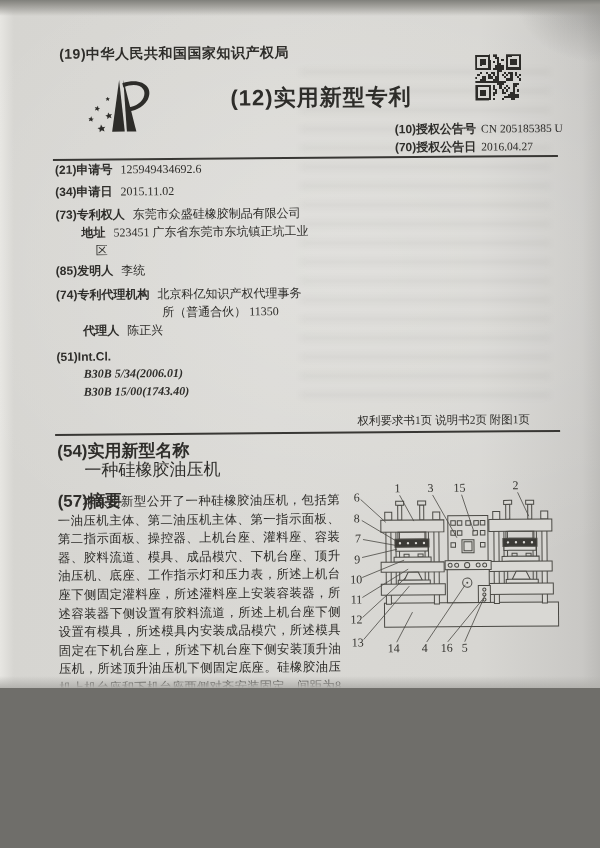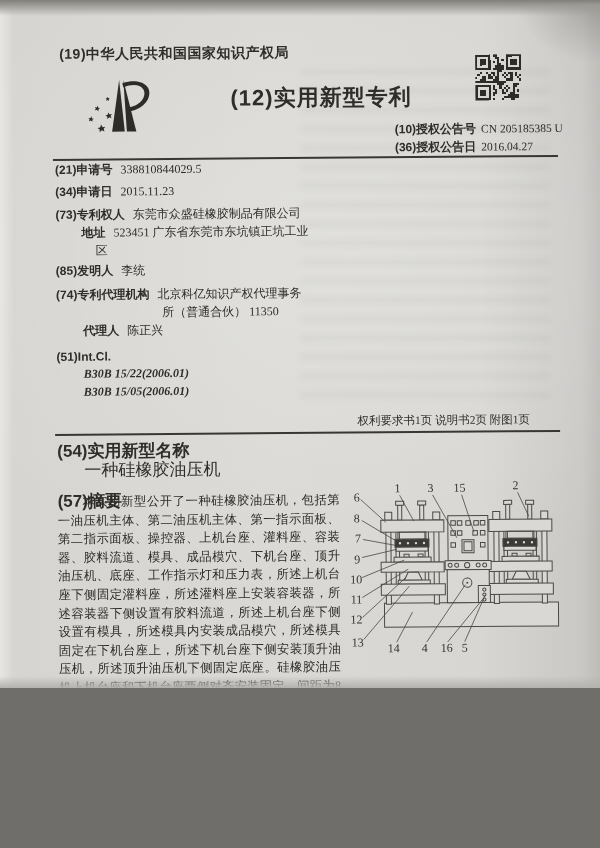--- a/index.html
+++ b/index.html
@@ -207,30 +207,30 @@
           <rect x="12" y="20" width="1" height="1"></rect>
           <rect x="16" y="20" width="1" height="1"></rect>
           <rect x="17" y="20" width="1" height="1"></rect>
         </g>
     </svg>
 
     <div class="abs pub-line" style="top:122px;">
       <span class="lbl">(10)授权公告号</span><span class="val">CN 205185385 U</span>
     </div>
     <div class="abs pub-line" style="top:140px;">
-      <span class="lbl">(36)授权公告日</span><span class="val">2016.04.27</span>
+      <span class="lbl">(70)授权公告日</span><span class="val">2016.04.27</span>
     </div>
 
     <div class="rule" style="left:55px;top:157px;width:505px;height:2px;"></div>
 
     <div class="abs row" style="left:57px;top:160px;">
-      <span class="lbl">(21)申请号</span><span class="val">338810844029.5</span>
+      <span class="lbl">(21)申请号</span><span class="val">125949434692.6</span>
     </div>
     <div class="abs row" style="left:57px;top:182px;">
-      <span class="lbl">(34)申请日</span><span class="val">2015.11.23</span>
+      <span class="lbl">(34)申请日</span><span class="val">2015.11.02</span>
     </div>
     <div class="abs row" style="left:57px;top:205px;">
       <span class="lbl">(73)专利权人</span><span class="val">东莞市众盛硅橡胶制品有限公司</span>
     </div>
     <div class="abs row" style="left:83px;top:223px;">
       <span class="lbl">地址</span><span class="val">523451 广东省东莞市东坑镇正坑工业</span>
     </div>
     <div class="abs row val" style="left:97px;top:241px;">区</div>
     <div class="abs row" style="left:57px;top:261px;">
       <span class="lbl">(85)发明人</span><span class="val">李统</span>
@@ -238,22 +238,22 @@
     <div class="abs row" style="left:57px;top:285px;">
       <span class="lbl">(74)专利代理机构</span><span class="val">北京科亿知识产权代理事务</span>
     </div>
     <div class="abs row val" style="left:163px;top:303px;">所（普通合伙） 11350</div>
     <div class="abs row" style="left:84px;top:321px;">
       <span class="lbl">代理人</span><span class="val">陈正兴</span>
     </div>
     <div class="abs row" style="left:57px;top:348px;">
       <span class="lbl">(51)Int.Cl.</span>
     </div>
-    <div class="abs row iclass" style="left:84px;top:365px;">B30B 15/22(2006.01)</div>
-    <div class="abs row iclass" style="left:84px;top:383px;">B30B 15/05(2006.01)</div>
+    <div class="abs row iclass" style="left:84px;top:365px;">B30B 5/34(2006.01)</div>
+    <div class="abs row iclass" style="left:84px;top:383px;">B30B 15/00(1743.40)</div>
 
     <div class="abs pages-line val">权利要求书1页  说明书2页  附图1页</div>
     <div class="rule" style="left:55px;top:432px;width:505px;height:1.6px;"></div>
 
     <div class="abs sec-label lbl" style="left:57px;top:438px;">(54)实用新型名称</div>
     <div class="abs val" style="left:84px;top:457px;font-size:17px;">一种硅橡胶油压机</div>
     <div class="abs sec-label lbl" style="left:57px;top:488px;">(57)摘要</div>
     <div class="abs abstract">本实用新型公开了一种硅橡胶油压机，包括第一油压机主体、第二油压机主体、第一指示面板、第二指示面板、操控器、上机台座、灌料座、容装器、胶料流道、模具、成品模穴、下机台座、顶升油压机、底座、工作指示灯和压力表，所述上机台座下侧固定灌料座，所述灌料座上安装容装器，所述容装器下侧设置有胶料流道，所述上机台座下侧设置有模具，所述模具内安装成品模穴，所述模具固定在下机台座上，所述下机台座下侧安装顶升油压机，所述顶升油压机下侧固定底座。硅橡胶油压机上机台座和下机台座两侧对齐安装固定，间距为80-100cm，并利用电热管加热至120℃-180℃，硅橡胶油压机结构简单，操作简单，运作平稳且效率高，能够实现大量生产。</div>
 
     <svg class="abs" style="left:333px;top:477px;" width="257" height="207" viewBox="0 0 257 207">

